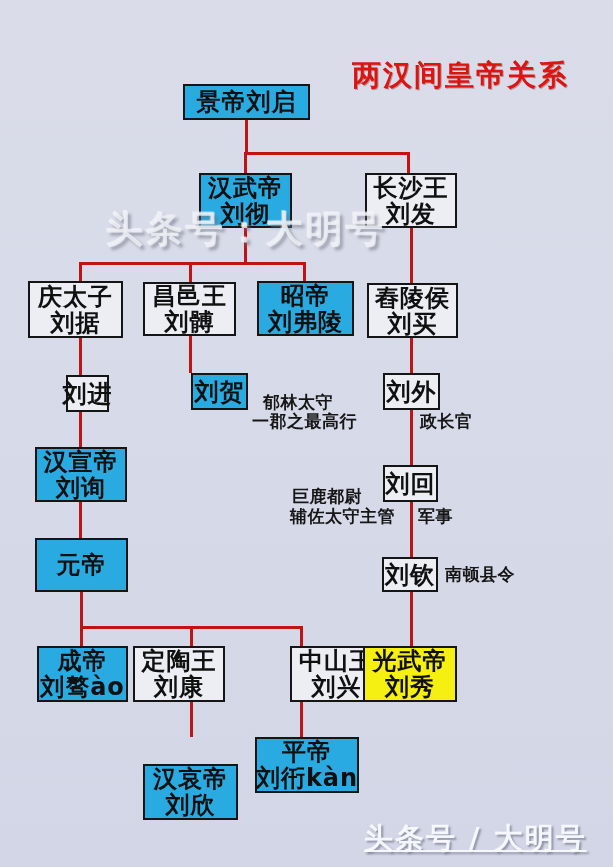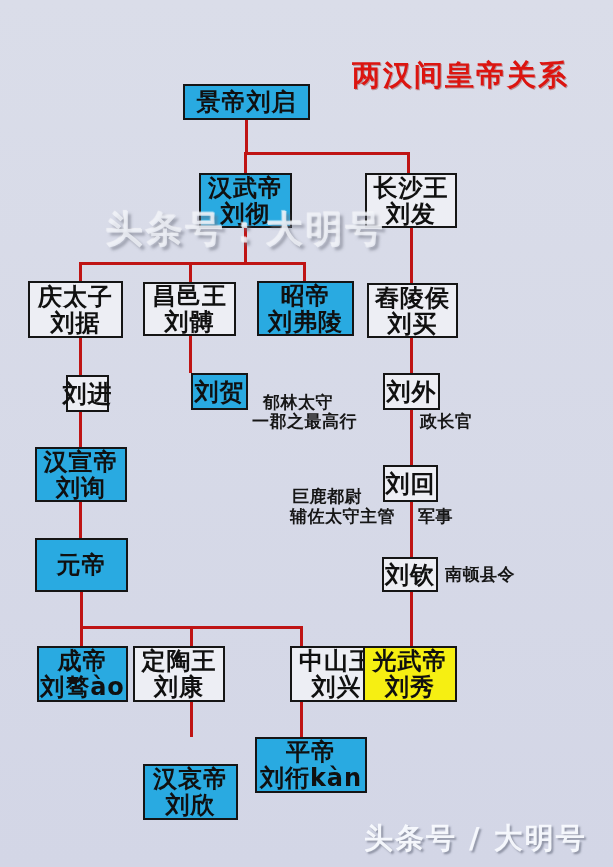--- a/index.html
+++ b/index.html
@@ -68,20 +68,21 @@
     font-size: 37px;
     letter-spacing: 3px;
     color: rgba(238,240,246,0.82);
     text-shadow: 3px 3px 3px rgba(112,115,130,0.55), -1px -1px 1px rgba(255,255,255,0.6);
   }
   .watermark.bottom {
     font-size: 29px;
     letter-spacing: 2px;
     color: rgba(248,250,254,0.95);
     text-shadow: 2px 2px 2px rgba(128,132,150,0.8);
+    text-decoration: underline;
   }
 </style>
 </head>
 <body>
 
 <div id="stage">
   <div class="title" style="left: 352px; top: 56px;">两汉间皇帝关系</div>
   <div class="watermark center" style="left: 106px; top: 205px;">头条号：大明号</div>
   <div class="watermark bottom" style="left: 364px; top: 819px;">头条号 / 大明号</div>
   <div id="nodes-layer">
@@ -147,21 +148,21 @@
         <span class="ln">刘兴</span>
       </div>
       <div class="node fill-yellow" style="left: 363px; top: 646px; width: 94px; height: 56px;">
         <span class="ln">光武帝</span>
         <span class="ln">刘秀</span>
       </div>
       <div class="node fill-blue" style="left: 143px; top: 764px; width: 95px; height: 56px;">
         <span class="ln">汉哀帝</span>
         <span class="ln">刘欣</span>
       </div>
-      <div class="node fill-blue" style="left: 255px; top: 737px; width: 112px; height: 56px;">
+      <div class="node fill-blue" style="left: 255px; top: 737px; width: 104px; height: 56px;">
         <span class="ln">平帝</span>
         <span class="ln">刘衎kàn</span>
       </div>
     </div>
   <div id="connectors-layer">
       <div class="connector" style="left: 245px; top: 120px; width: 3px; height: 35px;"></div>
       <div class="connector" style="left: 245px; top: 152px; width: 165px; height: 3px;"></div>
       <div class="connector" style="left: 244px; top: 152px; width: 3px; height: 21px;"></div>
       <div class="connector" style="left: 407px; top: 152px; width: 3px; height: 21px;"></div>
       <div class="connector" style="left: 244px; top: 228px; width: 3px; height: 37px;"></div>

